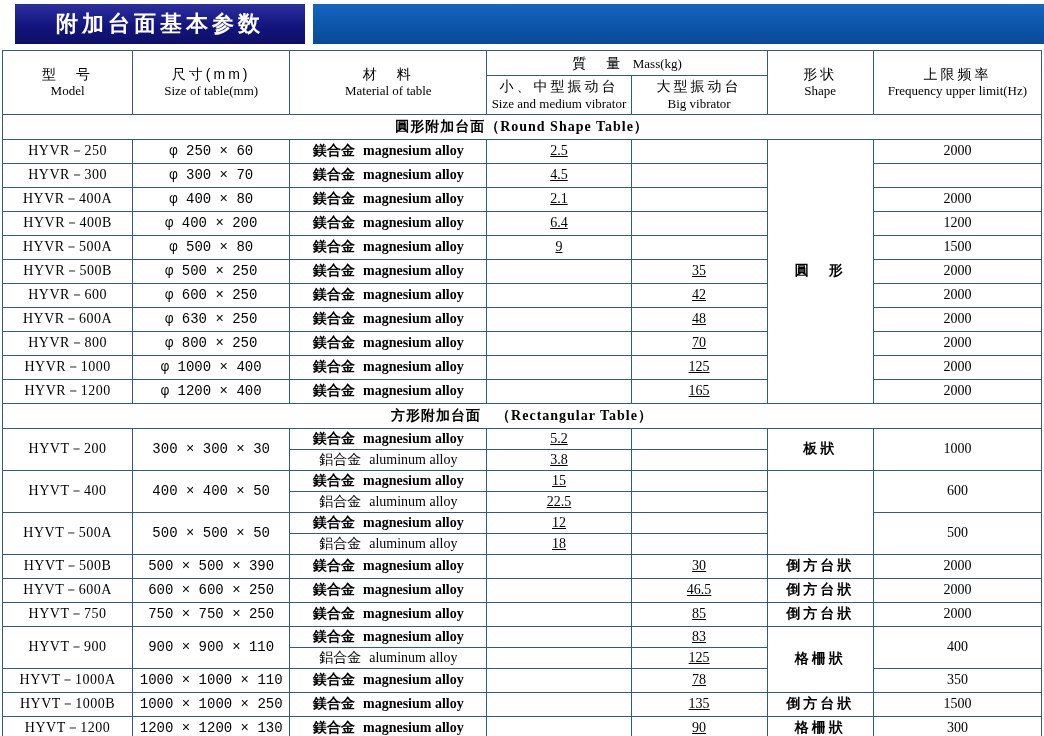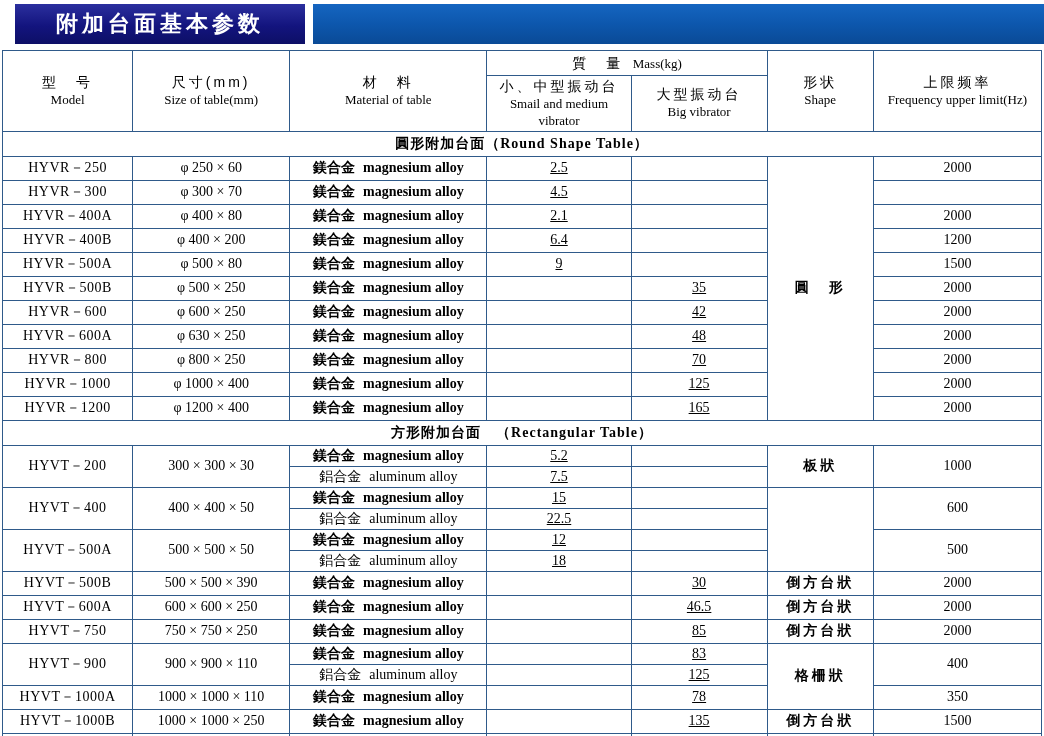--- a/index.html
+++ b/index.html
@@ -90,20 +90,21 @@
   
   td.model{
     background:linear-gradient(180deg,#ffffff 0%, #e9f5fc 100%);
     font-size:15px;
     letter-spacing:0.5px;
     height:21px;
   }
   td.size{
     background:linear-gradient(180deg,#ffffff 0%, #eef8fd 100%);
     font-size:15px;
+    font-family:Liberation Mono, monospace;
   }
   td.material{
     text-align:center;
     font-size:14px;
   }
   td.material .mcn{
     font-family:"DejaVu Sans", sans-serif;
     font-weight:bold;
     font-size:14px;
     margin-right:8px;
@@ -172,21 +173,21 @@
           <span class="hdr-en">Shape</span>
         </th>
         <th rowspan="2">
           <span class="hdr-cn">上限频率</span>
           <span class="hdr-en">Frequency upper limit(Hz)</span>
         </th>
       </tr>
       <tr>
         <th>
           <span class="hdr-cn">小、中型振动台</span>
-          <span class="hdr-en">Smail and medium vibrator</span>
+          <span class="hdr-en">Size and medium vibrator</span>
         </th>
         <th>
           <span class="hdr-cn">大型振动台</span>
           <span class="hdr-en">Big vibrator</span>
         </th>
       </tr>
     </thead>
     <tbody id="tbody">
         <tr>
           <td class="section" colspan="7"><span class="sec-cn">圓形附加台面</span>（Round Shape Table）</td>
@@ -287,21 +288,21 @@
           <td class="model" rowspan="2">HYVT－200</td>
           <td class="size" rowspan="2">300 × 300 × 30</td>
           <td class="material"><span class="mcn">鎂合金</span><span class="men">magnesium alloy</span></td>
           <td class="num">5.2</td>
           <td class="num"></td>
           <td class="shape" rowspan="2">板狀</td>
           <td class="freq" rowspan="2">1000</td>
         </tr>
         <tr>
           <td class="material alu"><span class="mcn">鋁合金</span><span class="men">aluminum alloy</span></td>
-          <td class="num">7.5</td>
+          <td class="num">3.8</td>
           <td class="num"></td>
         </tr>
         <tr>
           <td class="model" rowspan="2">HYVT－400</td>
           <td class="size" rowspan="2">400 × 400 × 50</td>
           <td class="material"><span class="mcn">鎂合金</span><span class="men">magnesium alloy</span></td>
           <td class="num">15</td>
           <td class="num"></td>
           <td class="shape" rowspan="4"></td>
           <td class="freq" rowspan="2">600</td>

